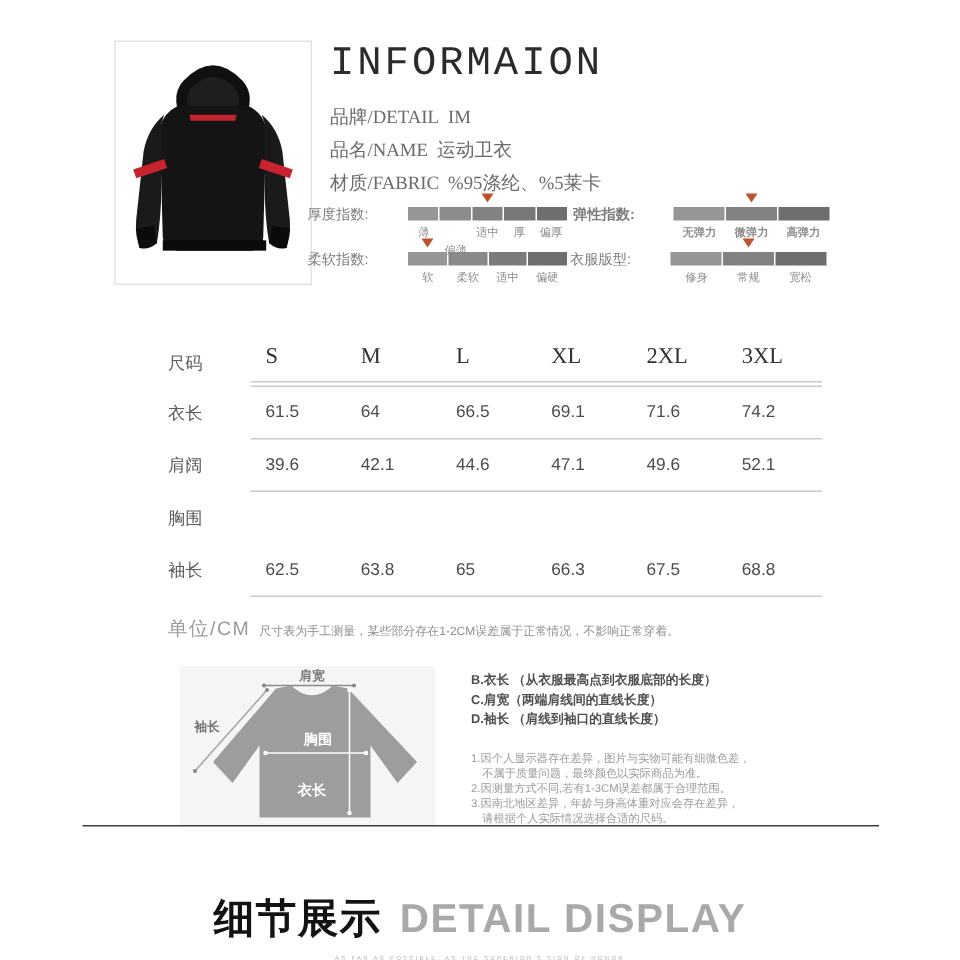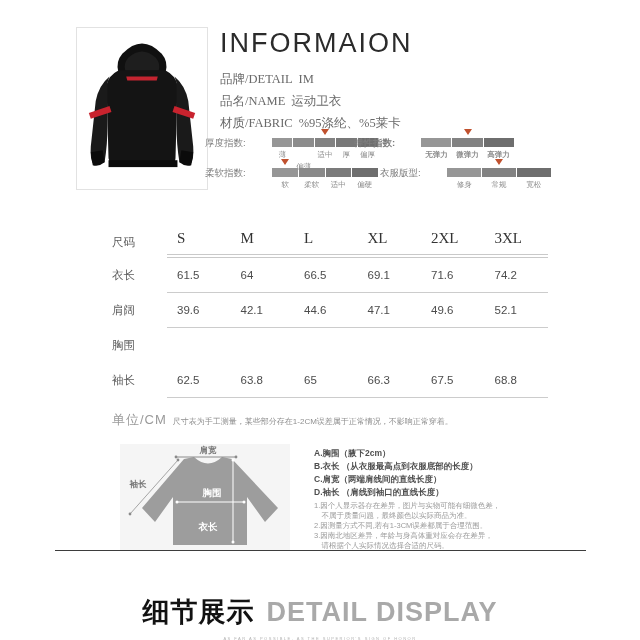--- a/index.html
+++ b/index.html
@@ -7,41 +7,41 @@
     font-family:"Liberation Sans", sans-serif; color:#555; overflow:hidden; }
   #page { position:relative; width:640px; height:640px; background:#fff; }
 
   
   .photo-frame { position:absolute; left:76px; top:27px; width:132px; height:163px;
     border:1px solid #e2e2e2; background:#fff; }
   .photo-frame svg { width:100%; height:100%; display:block; }
 
   
   .info { position:absolute; left:220px; top:28px; width:360px; }
-  .info-title { font-family:Liberation Sans, sans-serif; font-size:27px; font-weight:400;
+  .info-title { font-family:Liberation Mono, monospace; font-size:27px; font-weight:400;
     letter-spacing:2px; color:#2b2b2b; }
   .info-rows { margin-top:9px; }
   .info-row { font-family:"Liberation Serif", serif; font-size:12.5px; color:#6a6a6a;
     line-height:22px; }
   .info-row .val { margin-left:6px; }
 
   
   .scale { position:absolute; width:106px; height:9px; }
   .scale .scale-label { position:absolute; right:100%; margin-right:9px; top:-1px;
     width:58px; font-size:9.5px; color:#7d7d7d; white-space:nowrap; }
   .scale .bar { display:flex; gap:1px; width:100%; height:9px; }
   .scale .seg { flex:1; height:9px; }
   .scale .arrow { position:absolute; top:-9px; width:0; height:0;
     border-left:4px solid transparent; border-right:4px solid transparent;
     border-top:6px solid #c0512e; transform:translateX(-50%); }
   .scale .ticks { position:absolute; left:0; top:12px; width:100%; height:10px; }
   .scale .tick { position:absolute; transform:translateX(-50%); font-size:7.5px;
     color:#8c8c8c; white-space:nowrap; }
   #scale-0 { left:272px; top:138px; }
-  #scale-1 { left:421px; top:138px; width:93px;font-weight:bold; }
+  #scale-1 { left:449px; top:138px; width:104px;font-weight:bold; }
   #scale-2 { left:272px; top:168px; }
   #scale-3 { left:447px; top:168px; width:104px; }
 
   
   #size-table { position:absolute; left:112px; top:226px; width:436px; }
   .t-row { display:flex; align-items:center; height:35px; }
   .t-head { height:28px; align-items:flex-end; padding-bottom:4px; }
   .t-label { width:55px; flex:none; font-size:11.5px; color:#5c5c5c; }
   .t-head .t-label { font-size:11.5px; color:#5c5c5c; }
   .t-cells { flex:1; display:flex; align-self:stretch; align-items:center;
@@ -259,21 +259,20 @@
         <circle cx="124" cy="58" r="1.5" fill="#ffffff"></circle>
 
       <text id="lbl-length" x="88" y="86" text-anchor="middle" font-size="9.5" fill="#ffffff" font-weight="bold">衣长</text>
       <line x1="113" y1="16" x2="113" y2="98" stroke="#ffffff" stroke-width="1"></line>
       <circle cx="113" cy="16" r="1.5" fill="#ffffff"></circle>
         <circle cx="113" cy="98" r="1.5" fill="#ffffff"></circle>
     </svg>
   </div>
 
   <div class="defs-list">
-      <div class="def-item">A.胸围（腋下2cm）</div>
       <div class="def-item">B.衣长 （从衣服最高点到衣服底部的长度）</div>
       <div class="def-item">C.肩宽（两端肩线间的直线长度）</div>
       <div class="def-item">D.袖长 （肩线到袖口的直线长度）</div>
     </div>
   <div class="notes-list">
       <div class="note-item">1.因个人显示器存在差异，图片与实物可能有细微色差，
 　不属于质量问题，最终颜色以实际商品为准。</div>
       <div class="note-item">2.因测量方式不同,若有1-3CM误差都属于合理范围。</div>
       <div class="note-item">3.因南北地区差异，年龄与身高体重对应会存在差异，
 　请根据个人实际情况选择合适的尺码。</div>

